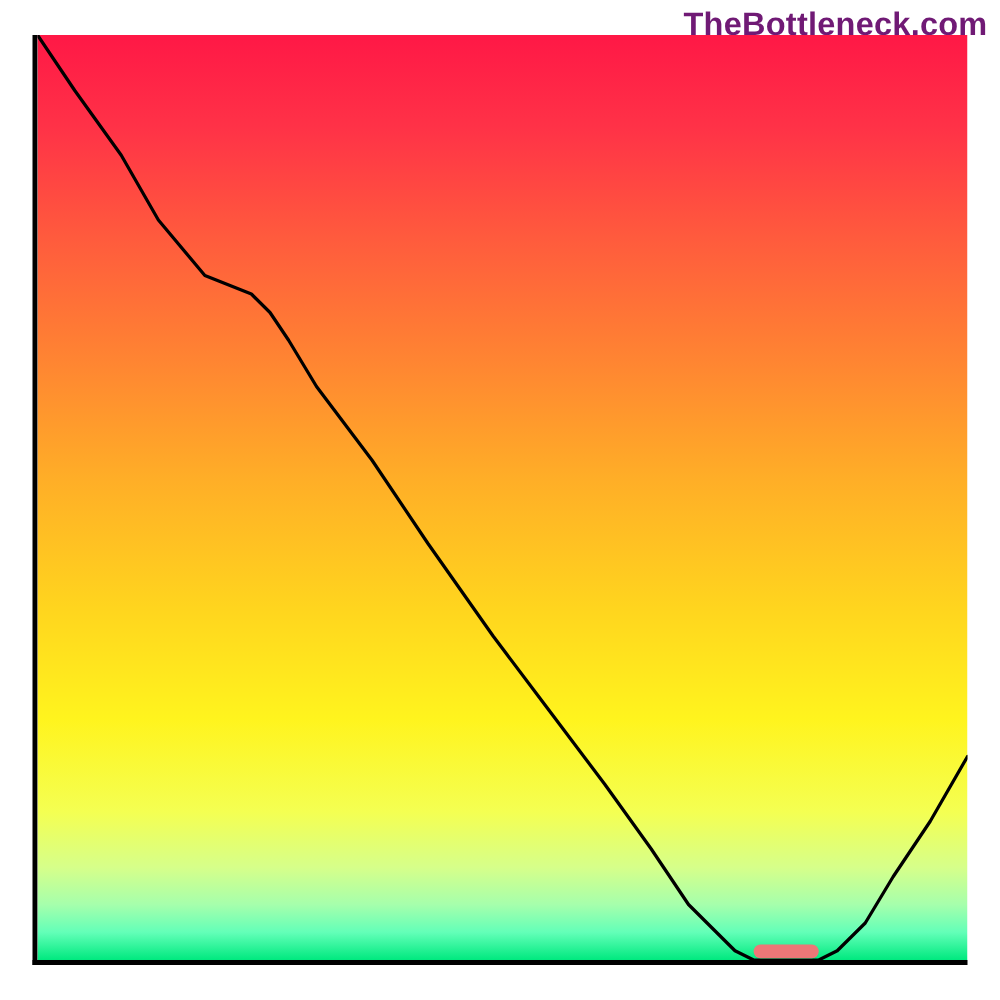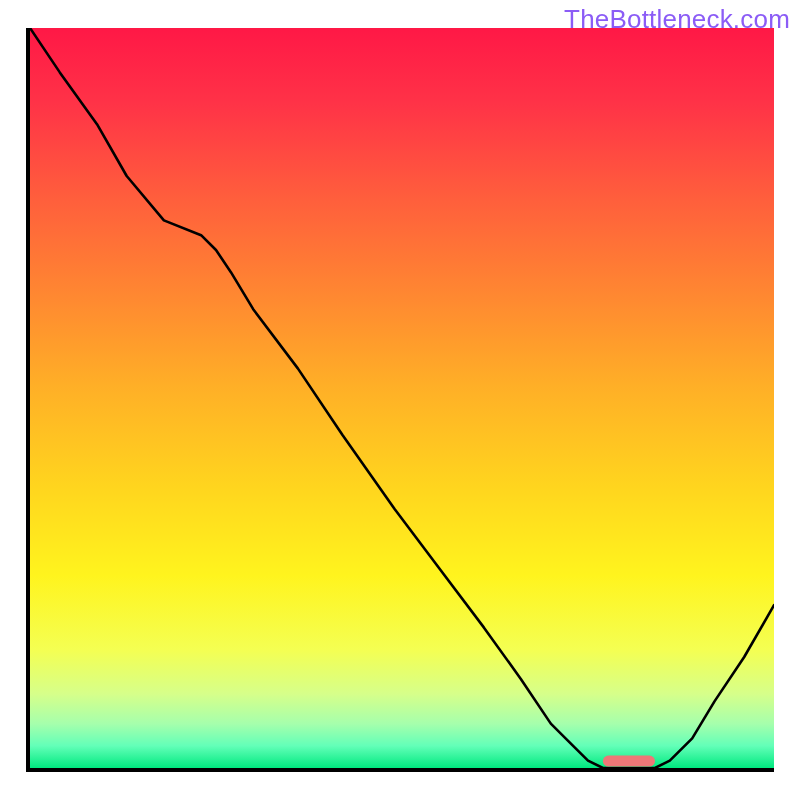--- a/index.html
+++ b/index.html
@@ -13,23 +13,23 @@
   }
   .stage {
     position: relative;
     width: 800px;
     height: 800px;
   }
   .watermark {
     position: absolute;
     top: 4px;
     right: 10px;
-    color: #8b5cf6;
+    color: #701a75;
     font-size: 26px;
-    font-weight: 400;
+    font-weight: 700;
     letter-spacing: 0.2px;
     user-select: none;
   }
   .axis-v {
     position: absolute;
     left: 26px;
     top: 28px;
     width: 4px;
     height: 744px;
     background: #000;

